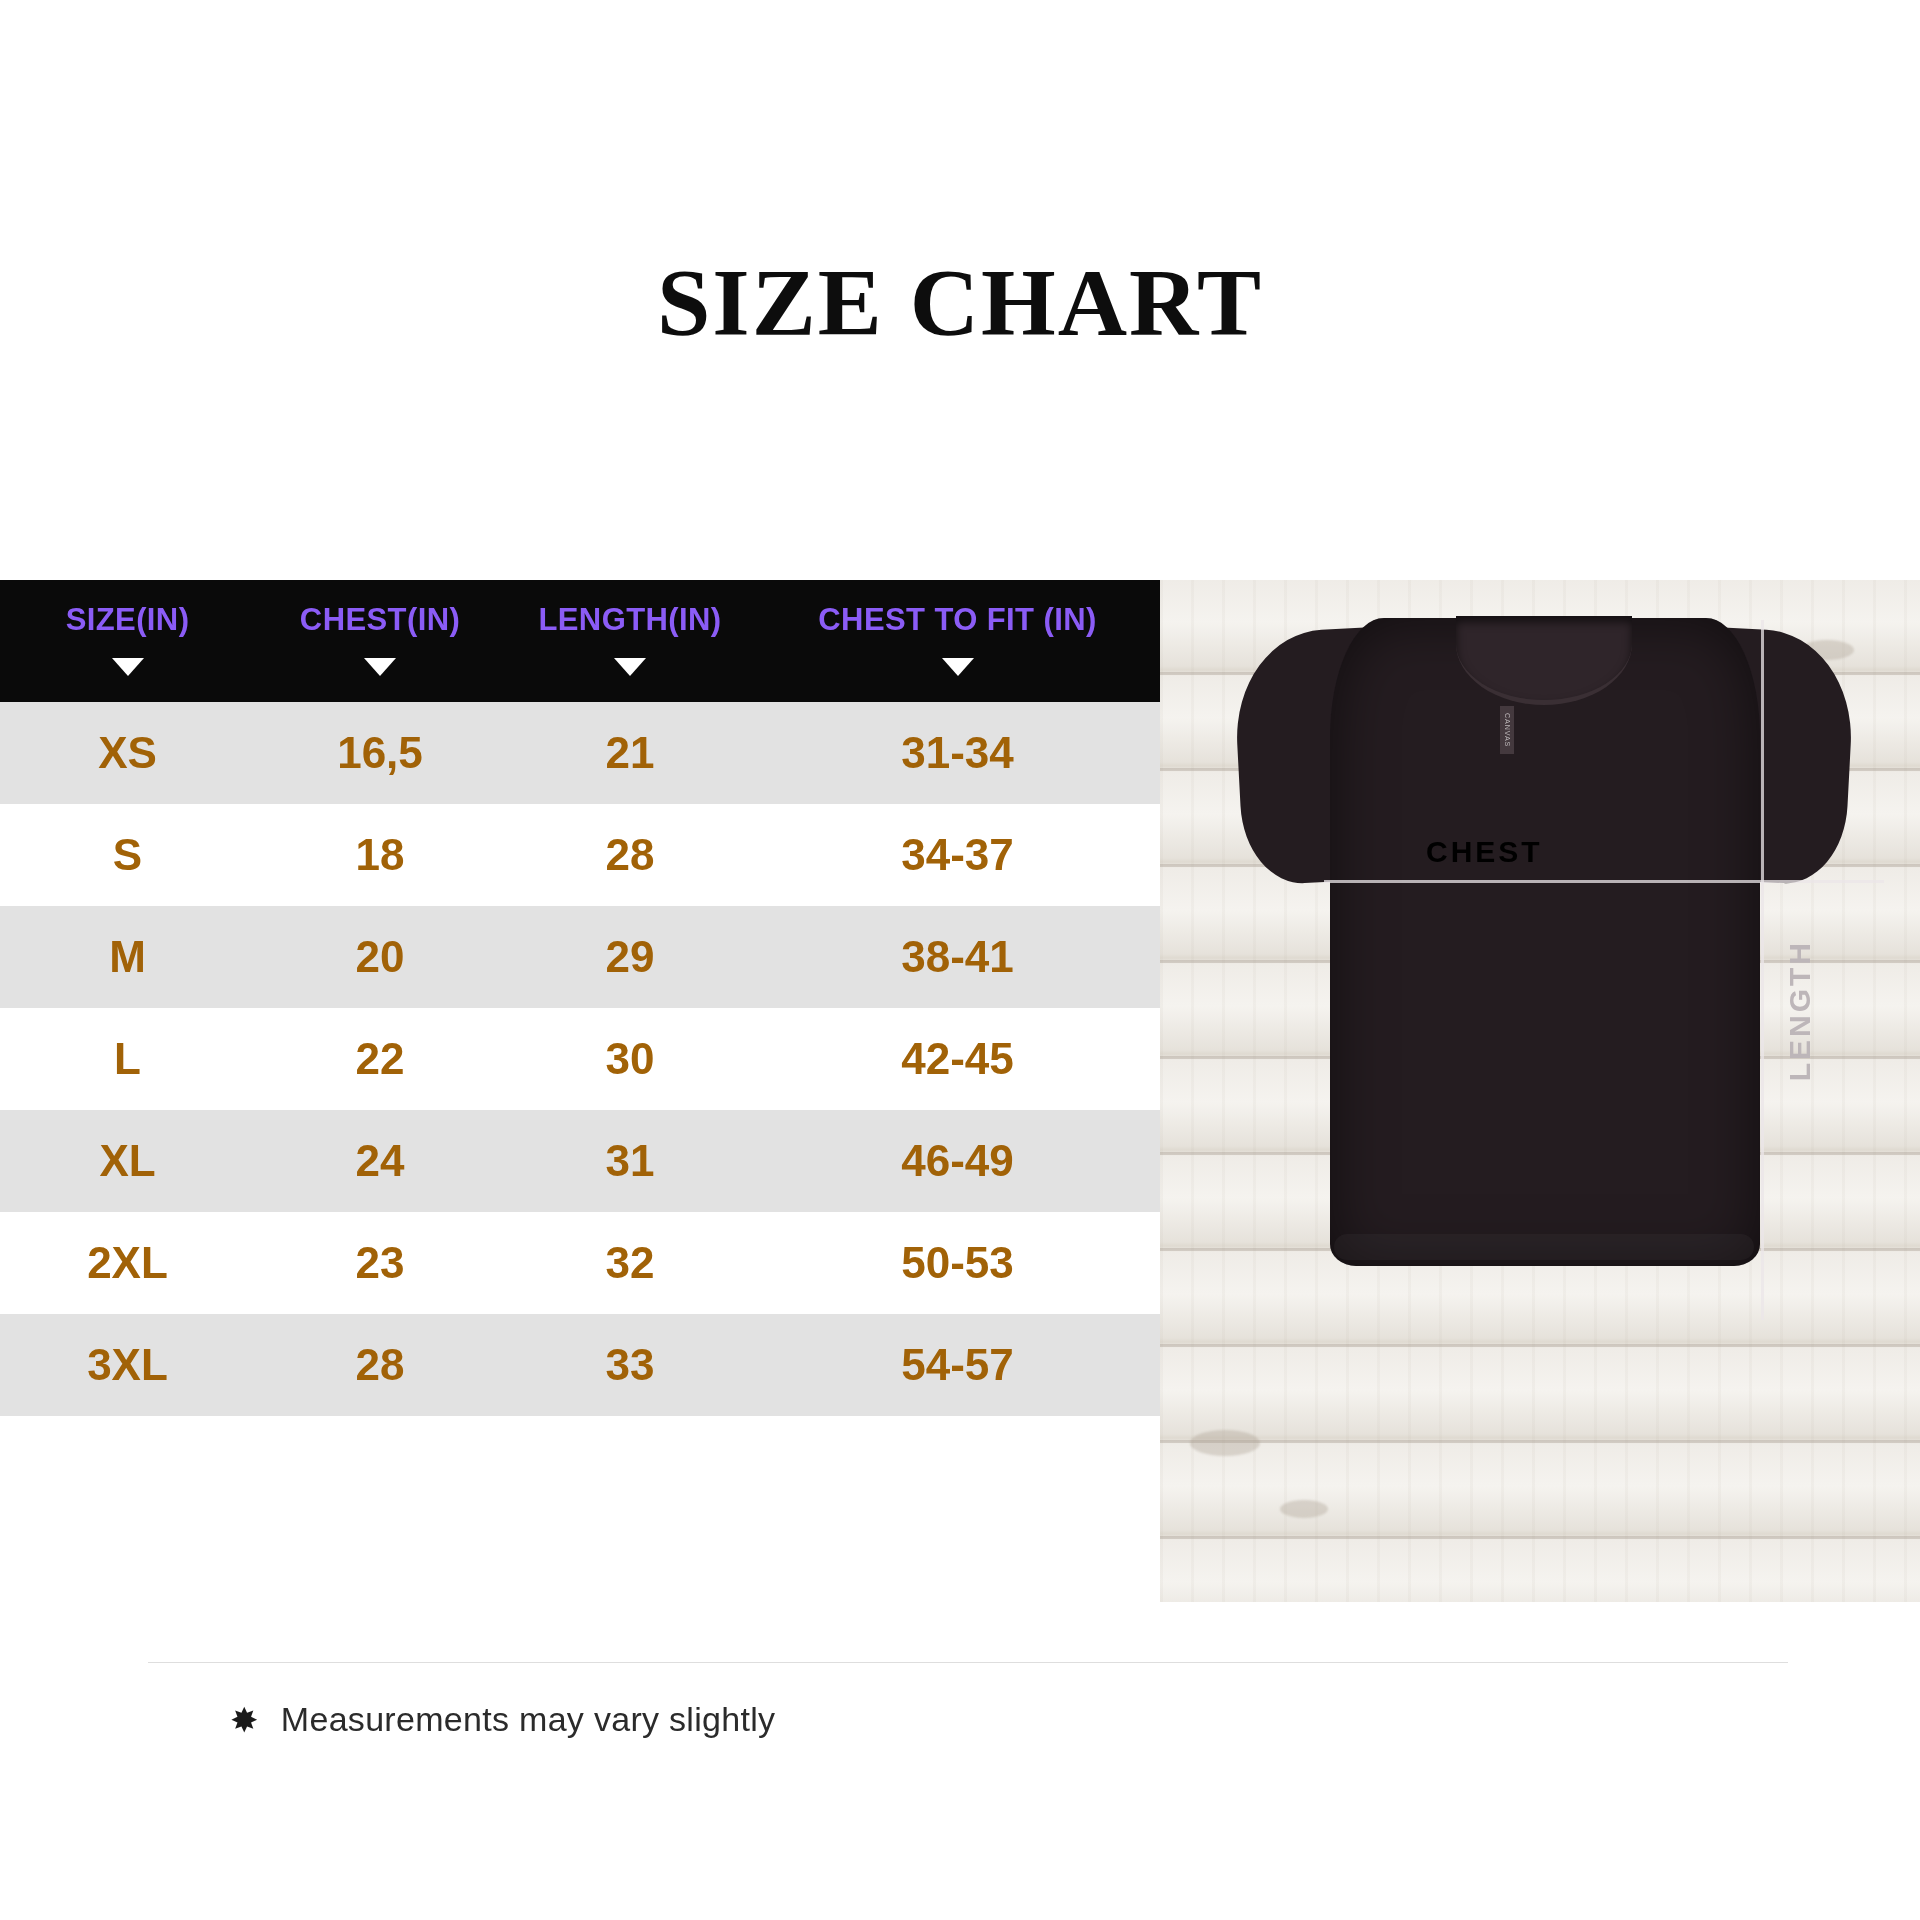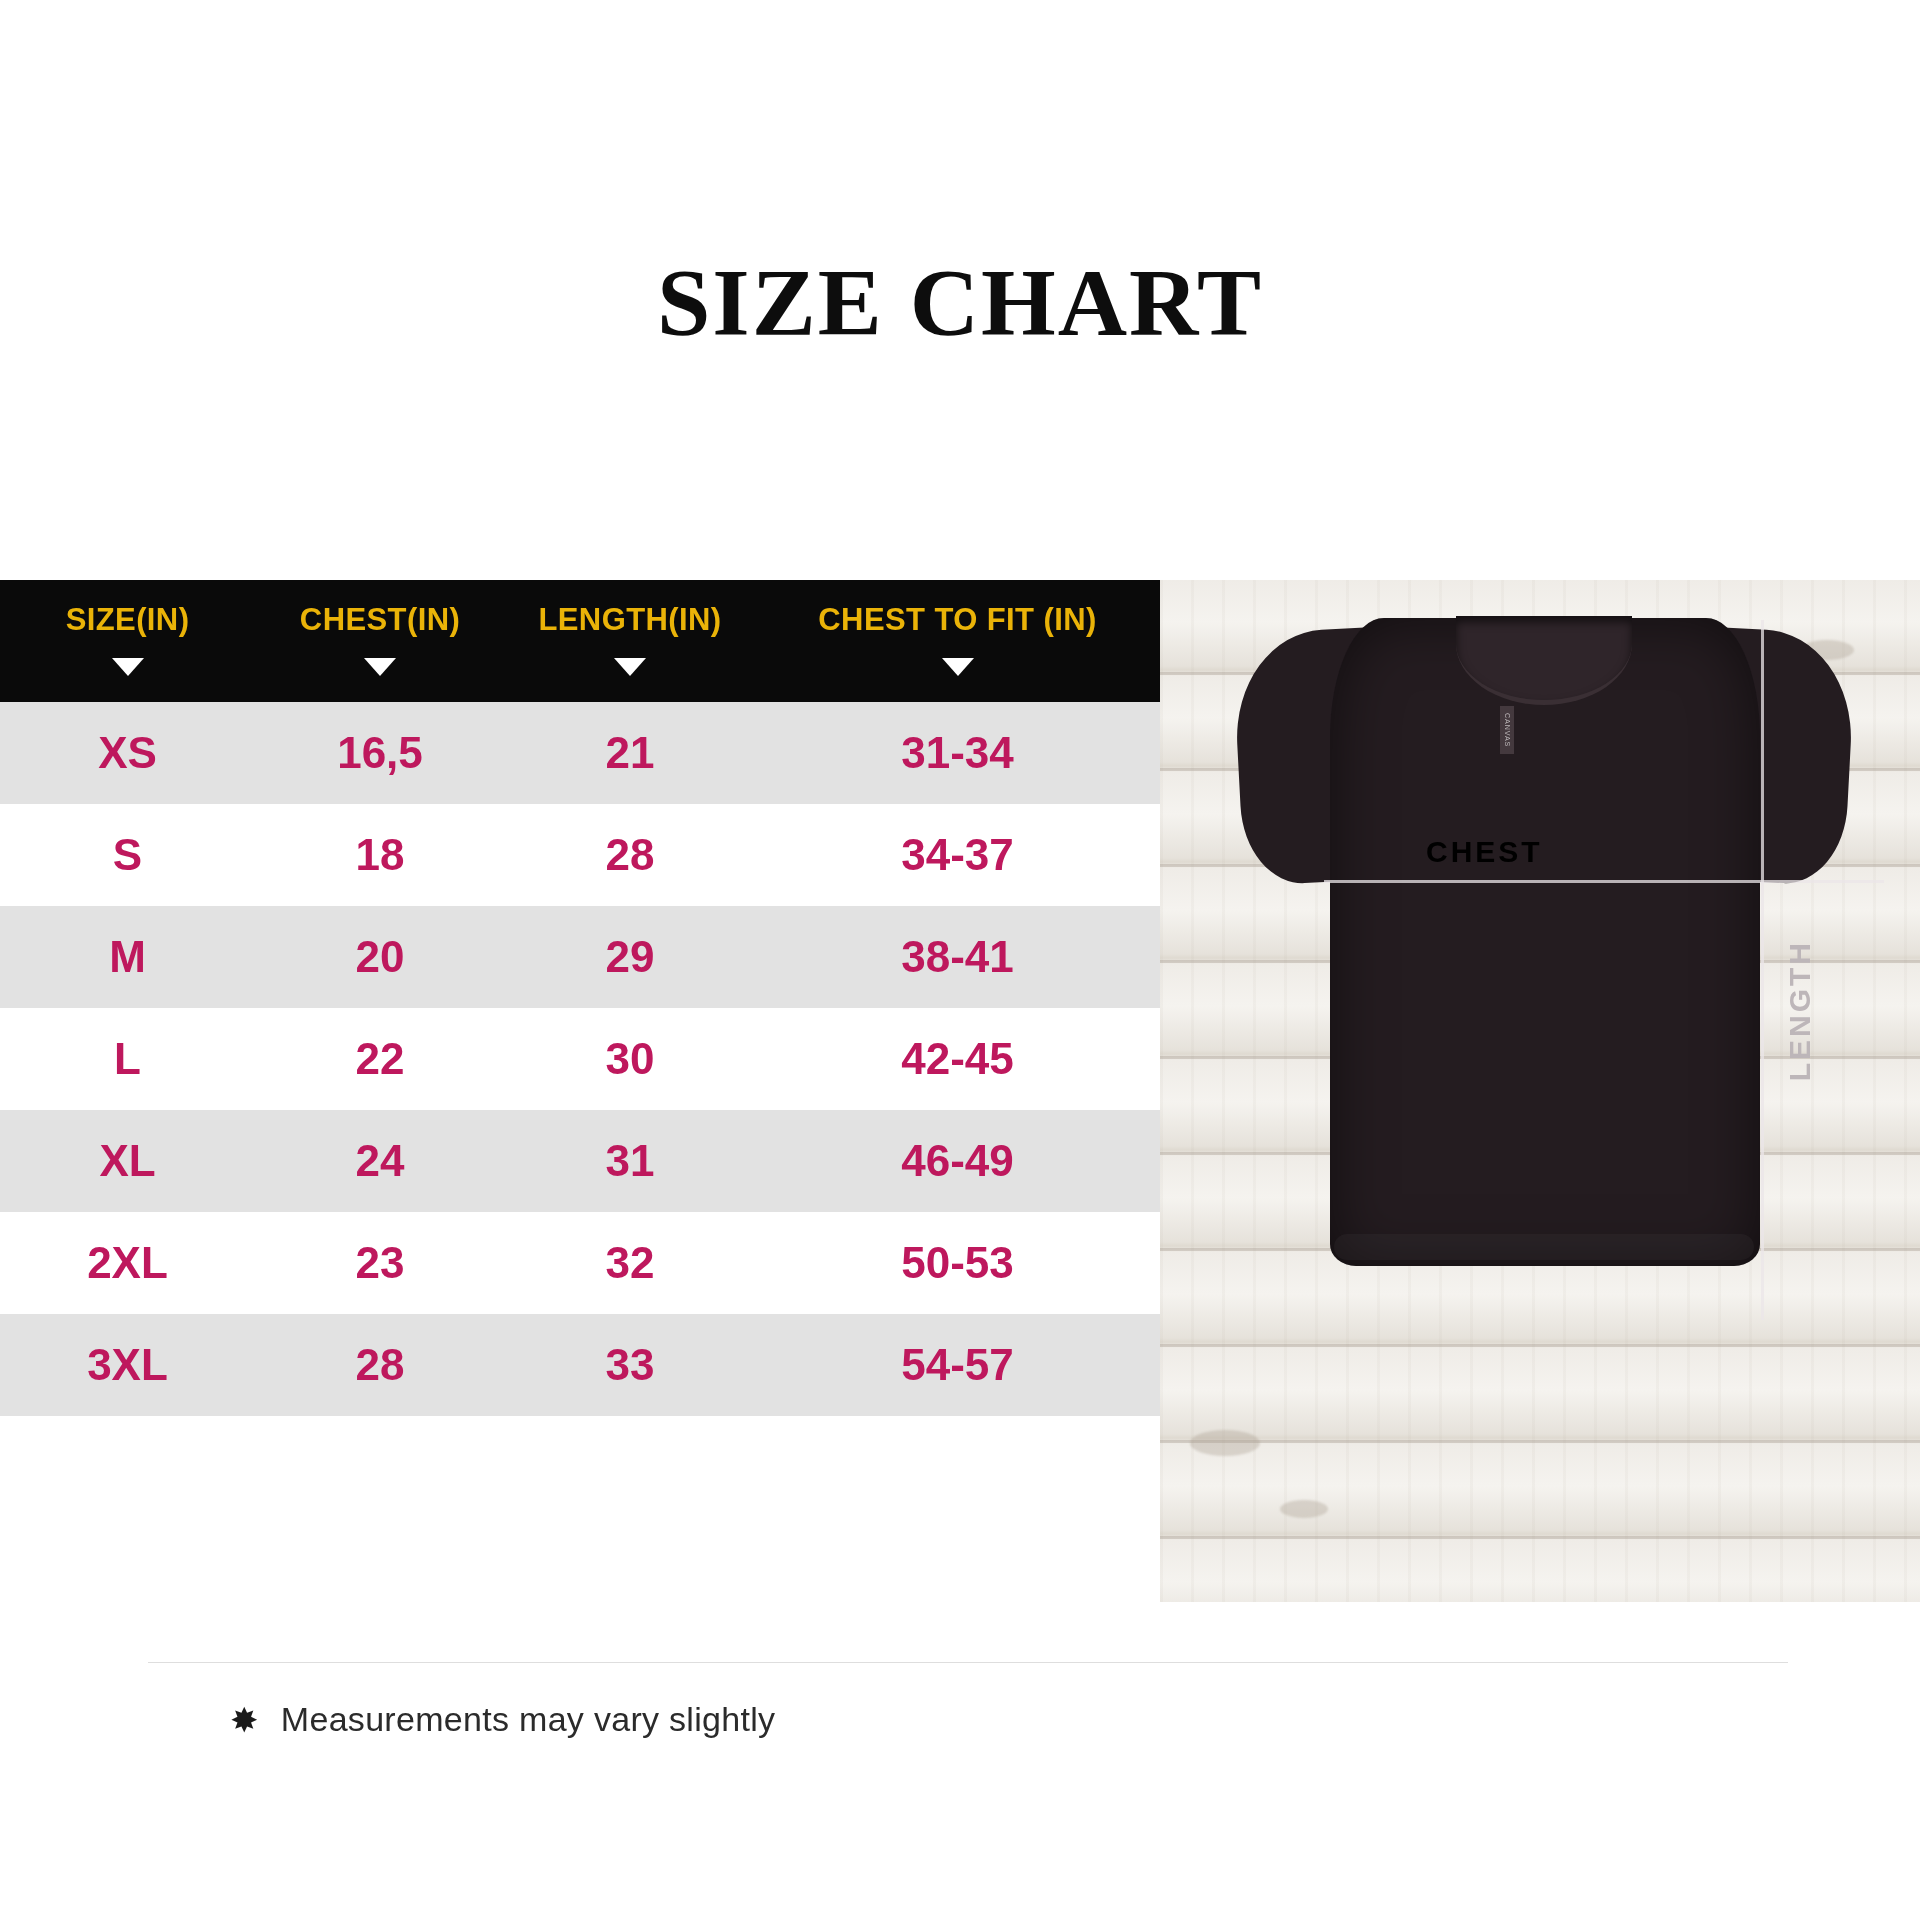--- a/index.html
+++ b/index.html
@@ -47,42 +47,42 @@
     width: 1160px;
     table-layout: fixed;
   }
   table.size-table th,
   table.size-table td {
     text-align: center;
     vertical-align: middle;
   }
   thead.head-block th {
     background: #0a0a0a;
-    color: #eab308;
+    color: #8b5cf6;
     font-size: 31px;
     font-weight: bold;
     letter-spacing: 0.4px;
     padding: 22px 0 10px 0;
   }
   tr.arrow-row th {
     background: #0a0a0a;
     padding: 0 0 18px 0;
   }
   .arrow {
     display: inline-block;
     width: 0;
     height: 0;
     border-left: 16px solid transparent;
     border-right: 16px solid transparent;
     border-top: 18px solid #ffffff;
   }
   tbody tr td {
     font-size: 44px;
     font-weight: bold;
-    color: #be185d;
+    color: #a16207;
     height: 102px;
     padding: 0;
   }
   tbody tr.odd td { background: #e2e2e2; }
   tbody tr.even td { background: #ffffff; }
 
   .col-1 { width: 255px; }
   .col-2 { width: 250px; }
   .col-3 { width: 250px; }
   .col-4 { width: 405px; }

